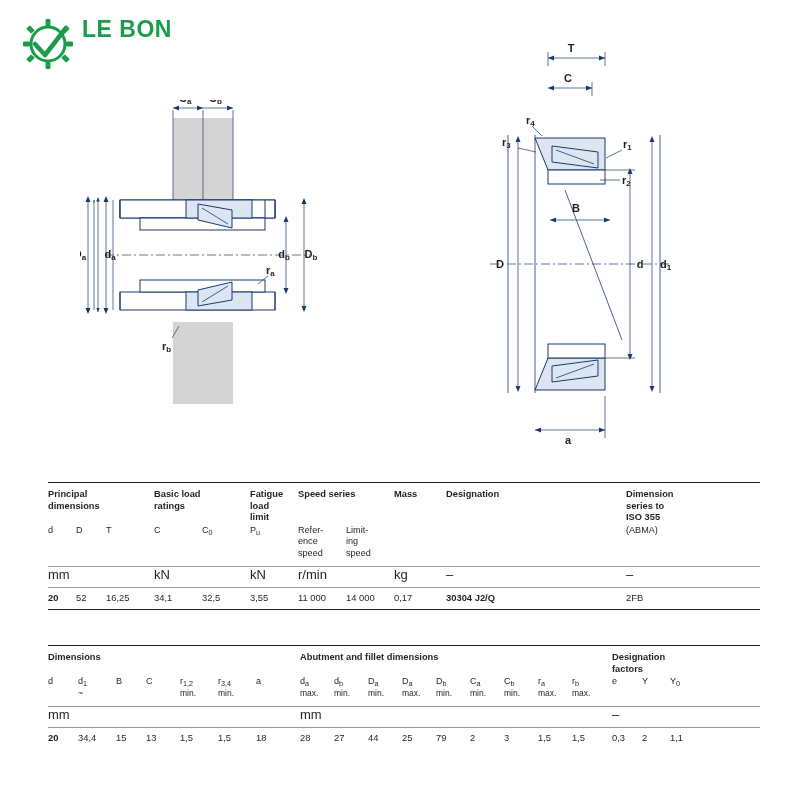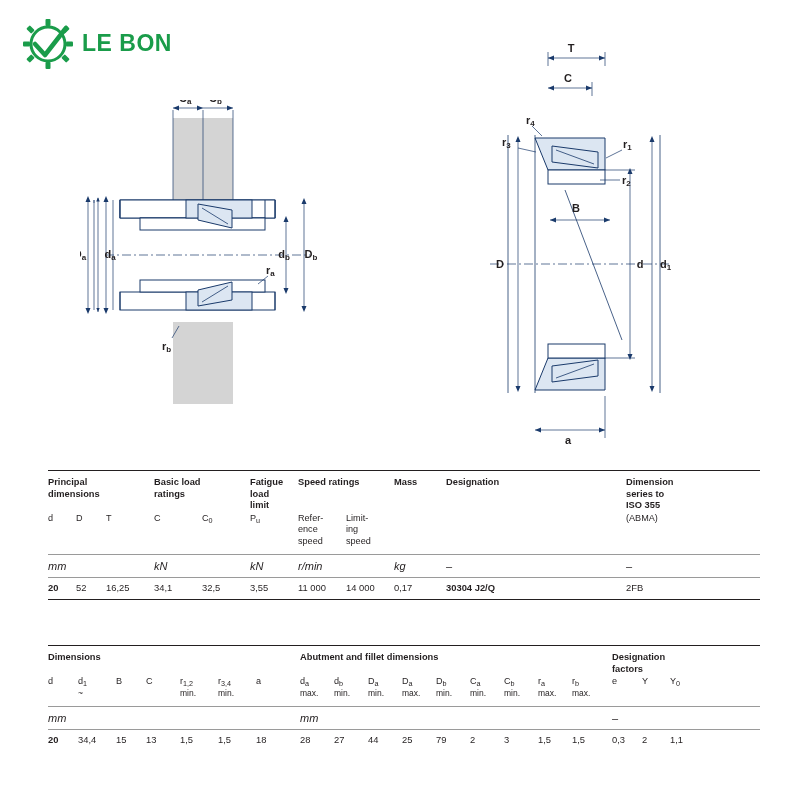--- a/index.html
+++ b/index.html
@@ -20,21 +20,21 @@
     width: 800px;
     height: 800px;
   }
 
   
   .logo {
     position: absolute;
     left: 22px;
     top: 18px;
     display: flex;
-    align-items: center;
+    align-items: flex-start;
   }
   .logo-mark {
     width: 52px;
     height: 52px;
     position: relative;
     margin-right: 8px;
   }
   .logo-text {
     line-height: 1.02;
     font-weight: bold;
@@ -51,21 +51,21 @@
   #drawing-left { left: 80px; top: 100px; }
   #drawing-right { left: 470px; top: 40px; }
 
   
   .table-block {
     position: absolute;
     left: 48px;
     width: 712px;
     font-size: 9.5px;
   }
-  #table-main { top: 470px; }
+  #table-main { top: 482px; }
   #table-dims { top: 645px; }
 
   table {
     border-collapse: collapse;
     width: 100%;
     font-size: 9.3px;
   }
   th, td {
     text-align: left;
     padding: 0;
@@ -86,24 +86,22 @@
     padding-top: 6px;
     padding-bottom: 1px;
   }
   .hdr-sub {
     font-size: 9.1px;
     line-height: 1.25;
     padding-bottom: 7px;
     color: #231f20;
   }
   .unit-row td {
-    padding-top: 5px;
     padding-bottom: 5px;
-    font-size: 11px;
-    font-style: italic;
+    font-size: 13px;
   }
   .data-row td {
     padding-top: 4px;
     padding-bottom: 6px;
     font-size: 9.4px;
   }
   .data-row .bold { font-weight: bold; }
   sub {
     font-size: 7.2px;
     vertical-align: baseline;
@@ -366,21 +364,21 @@
       </colgroup>
       <tbody>
           <tr>
         <td class="rule-top hdr-group" colspan="3" style="white-space:pre-line"><span>Principal
 dimensions</span></td>
         <td class="rule-top hdr-group" colspan="2" style="white-space:pre-line"><span>Basic load
 ratings</span></td>
         <td class="rule-top hdr-group" style="white-space:pre-line"><span>Fatigue
 load
 limit</span></td>
-        <td class="rule-top hdr-group" colspan="2"><span>Speed ratings</span></td>
+        <td class="rule-top hdr-group" colspan="2"><span>Speed series</span></td>
         <td class="rule-top hdr-group"><span>Mass</span></td>
         <td class="rule-top hdr-group"><span>Designation</span></td>
         <td class="rule-top hdr-group" style="white-space:pre-line"><span>Dimension
 series to
 ISO 355</span></td>
       </tr>
       <tr>
         <td class="hdr-sub"><span>d</span></td>
         <td class="hdr-sub"><span>D</span></td>
         <td class="hdr-sub"><span>T</span></td>

